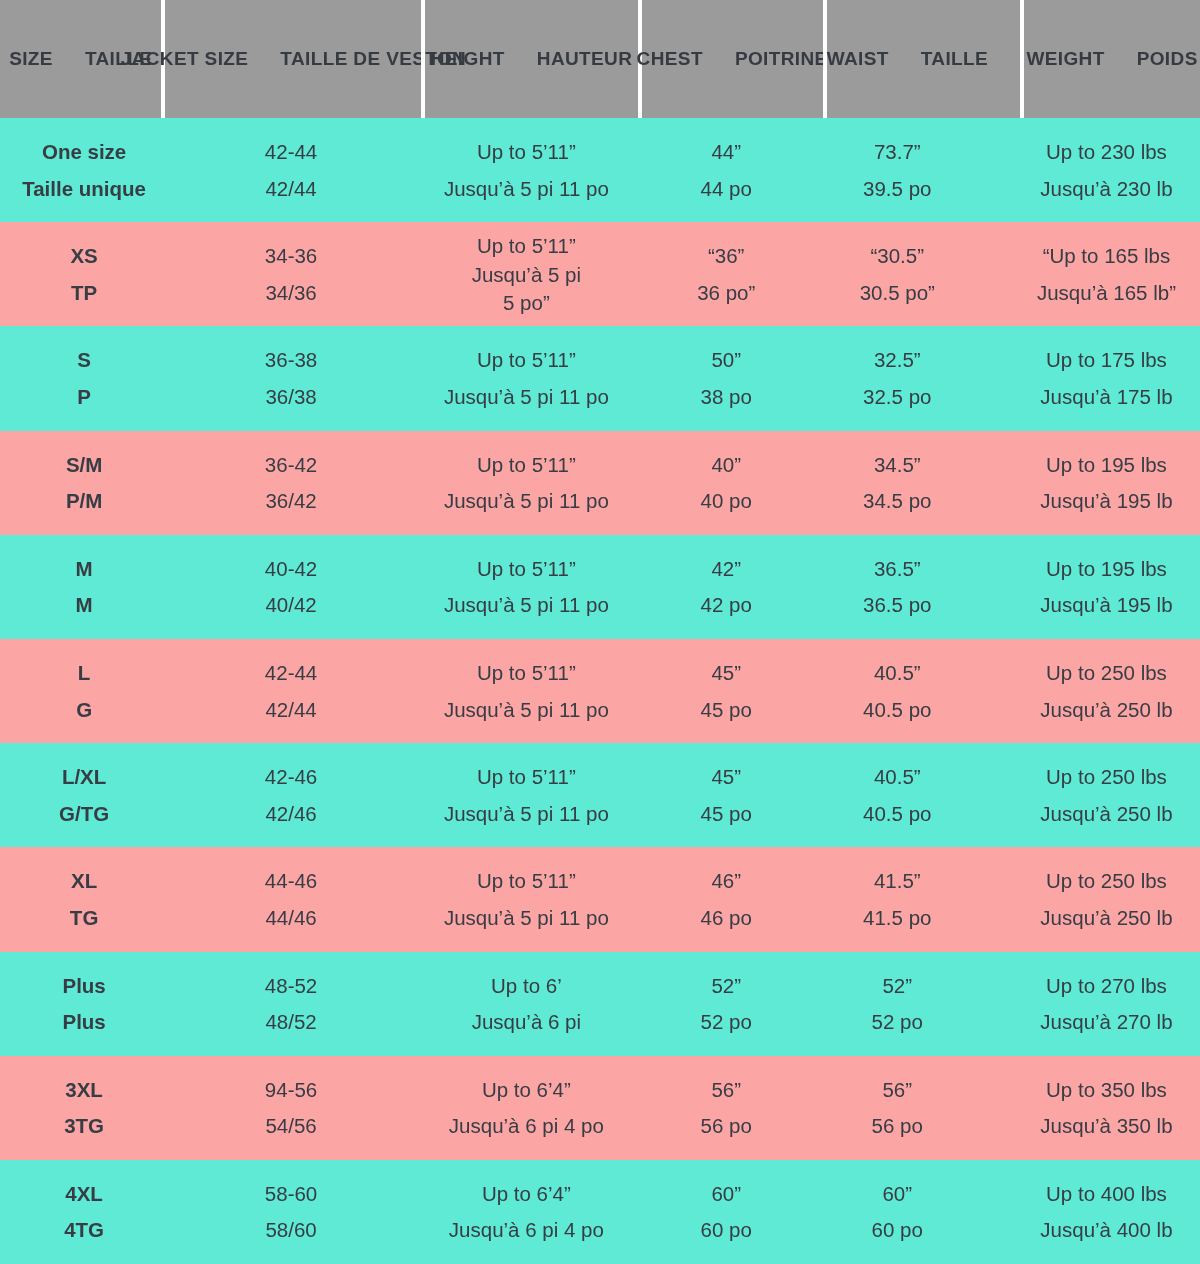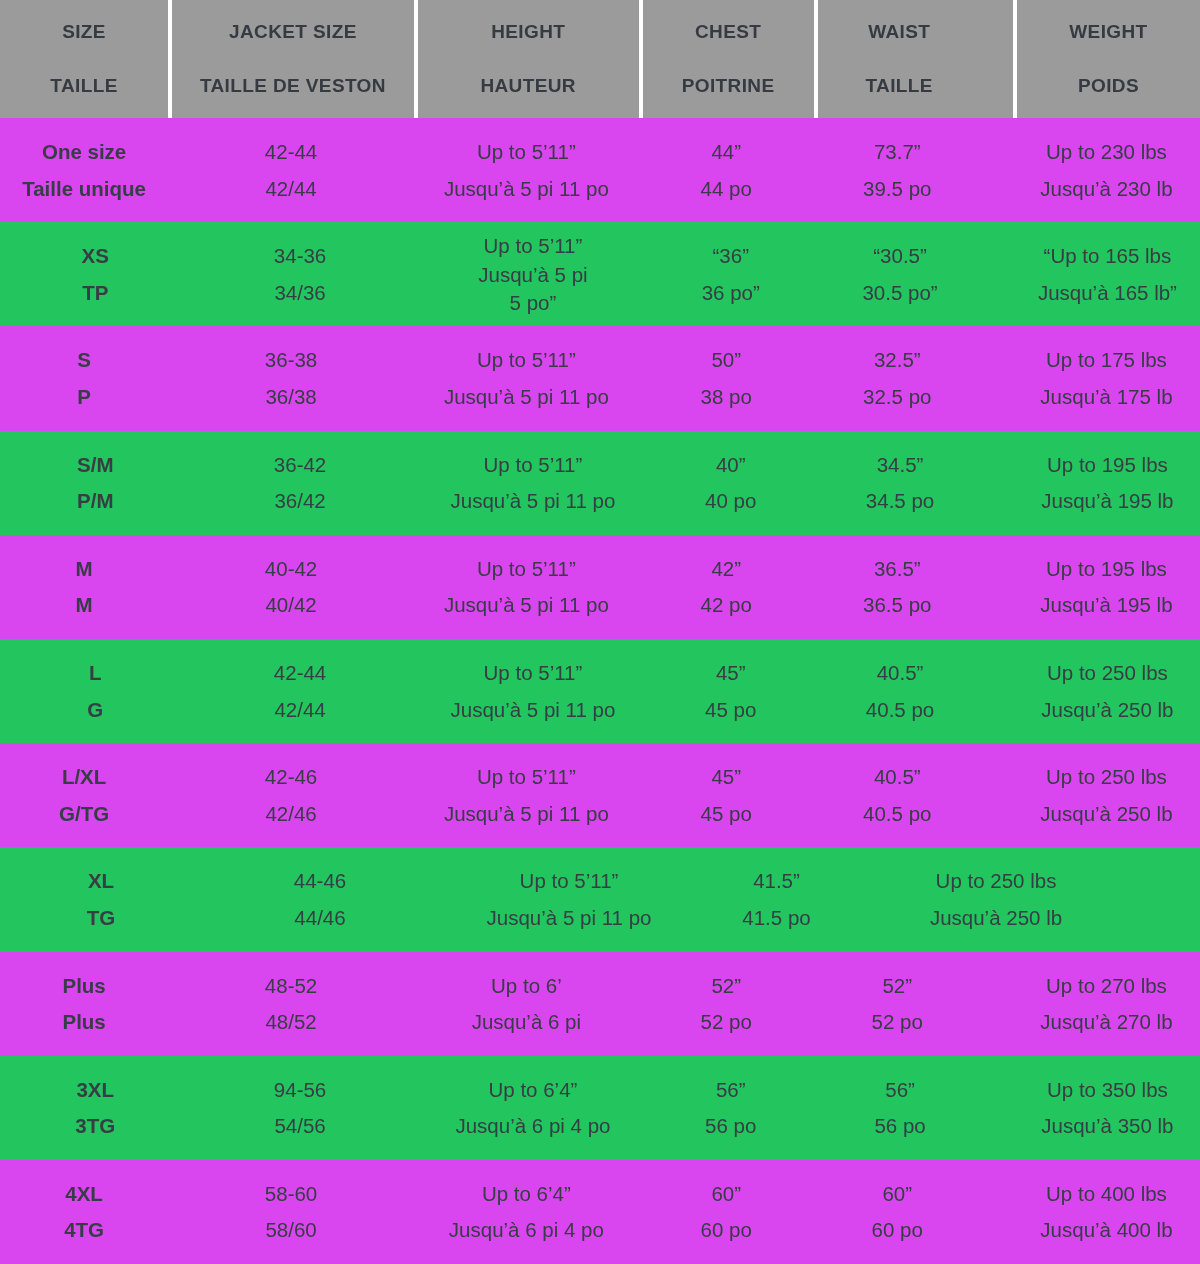--- a/index.html
+++ b/index.html
@@ -26,21 +26,20 @@
 
   .header-row {
     display: flex;
     height: 118px;
     background: #9b9b9b;
     flex: none;
   }
   .hcell {
     box-sizing: border-box;
     display: flex;
-    flex-direction: column;
     justify-content: center;
     align-items: center;
     gap: 32px;
     font-weight: 700;
     font-size: 19px;
     letter-spacing: 0.02em;
     color: #363b42;
   }
   .hcell + .hcell {
     border-left: 4px solid #ffffff;
@@ -48,25 +47,24 @@
   .hline { line-height: 1.15; white-space: nowrap; }
 
   .table-body {
     display: flex;
     flex-direction: column;
     flex: 1;
   }
   .row {
     display: flex;
     flex: 1;
-    background: #d946ef;
+    background: #5eead4;
   }
   .row.alt {
-    background: #22c55e;
-    padding-left: 12px;
+    background: #fca5a5;
   }
   .cell {
     box-sizing: border-box;
     display: flex;
     flex-direction: column;
     justify-content: center;
     align-items: center;
     gap: 13px;
     font-size: 20.5px;
   }
@@ -294,20 +292,24 @@
           <div class="line">TG</div>
         </div>
         <div class="cell c1">
           <div class="line">44-46</div>
           <div class="line">44/46</div>
         </div>
         <div class="cell c2">
           <div class="line">Up to 5’11”</div>
           <div class="line">Jusqu’à 5 pi 11 po</div>
         </div>
+        <div class="cell c3">
+          <div class="line">46”</div>
+          <div class="line">46 po</div>
+        </div>
         <div class="cell c4">
           <div class="line">41.5”</div>
           <div class="line">41.5 po</div>
         </div>
         <div class="cell c5">
           <div class="line">Up to 250 lbs</div>
           <div class="line">Jusqu’à 250 lb</div>
         </div>
       </div>
       <div class="row">

